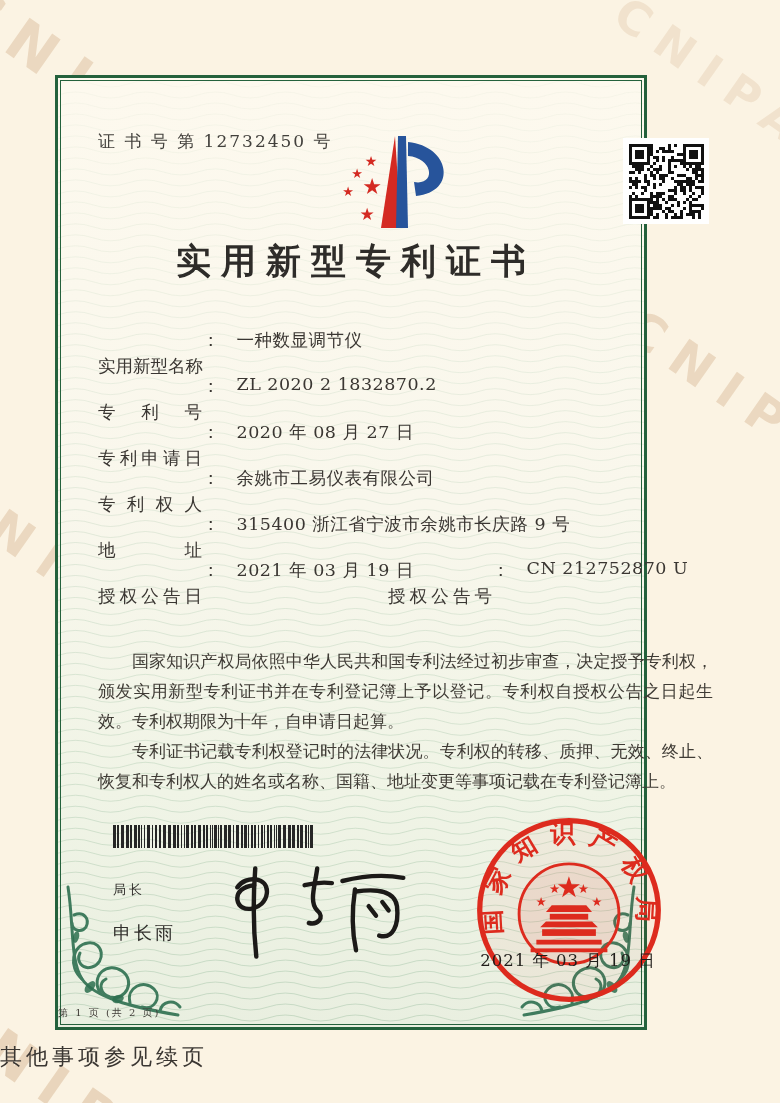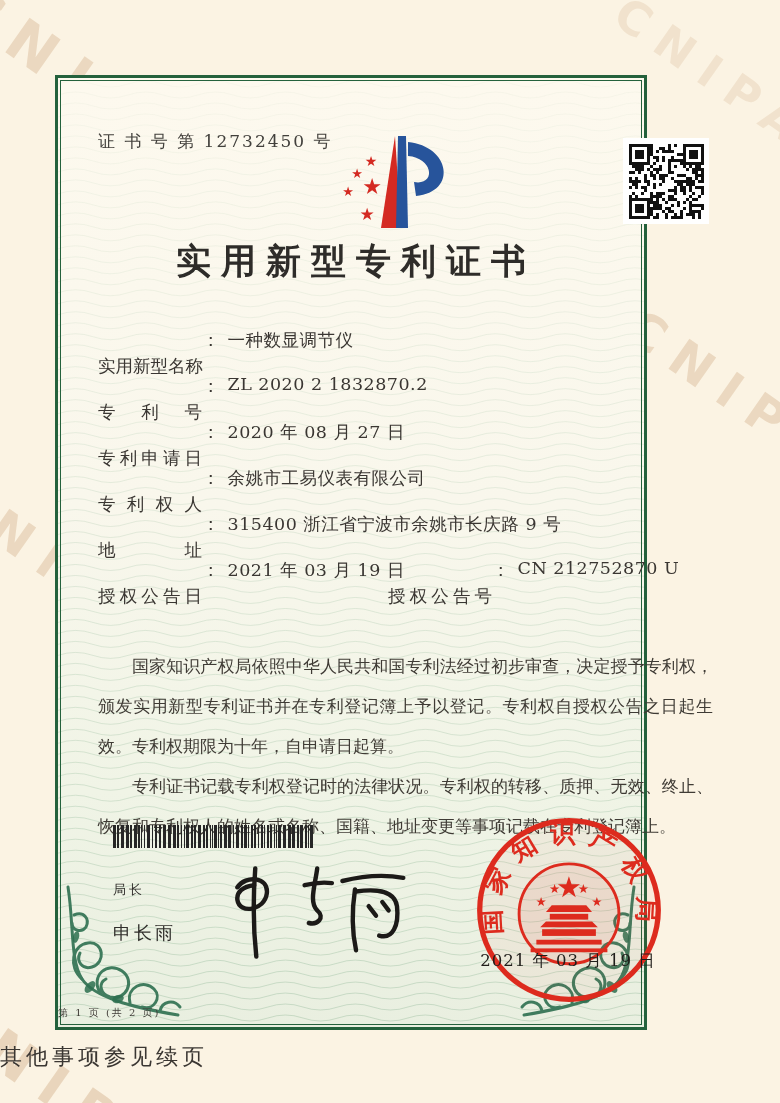--- a/index.html
+++ b/index.html
@@ -59,26 +59,26 @@
   
   .fields{position:absolute;left:40px;top:250px;width:615px;}
   .frow{position:relative;height:46px;font-size:17.5px;white-space:nowrap;}
   .flabel{
     display:inline-block;width:104px;
     text-align:justify;text-align-last:justify;
     vertical-align:top;
     margin-top:26px;
   }
   .fcolon{display:inline-block;vertical-align:top;}
-  .fvalue{display:inline-block;margin-left:8px;vertical-align:top;letter-spacing:.5px;}
+  .fvalue{display:inline-block;margin-left:17px;vertical-align:top;letter-spacing:.5px;}
   .fpair2{position:absolute;left:290px;top:0;}
   
   .paras{
     position:absolute;left:40px;top:568px;width:615px;
-    font-size:17px;line-height:40px;text-align:justify;color:#3f3b35;
+    font-size:17px;line-height:30px;text-align:justify;color:#3f3b35;
   }
   .paras p{margin:0;text-indent:2em;}
   
   .barcode{position:absolute;left:55px;top:747px;width:204px;height:23px;}
   
   .sig-title{
     position:absolute;left:55px;top:803px;
     font-family:"DejaVu Sans","Liberation Sans",sans-serif;
     font-size:13px;color:#2f2d2a;letter-spacing:3px;
   }

